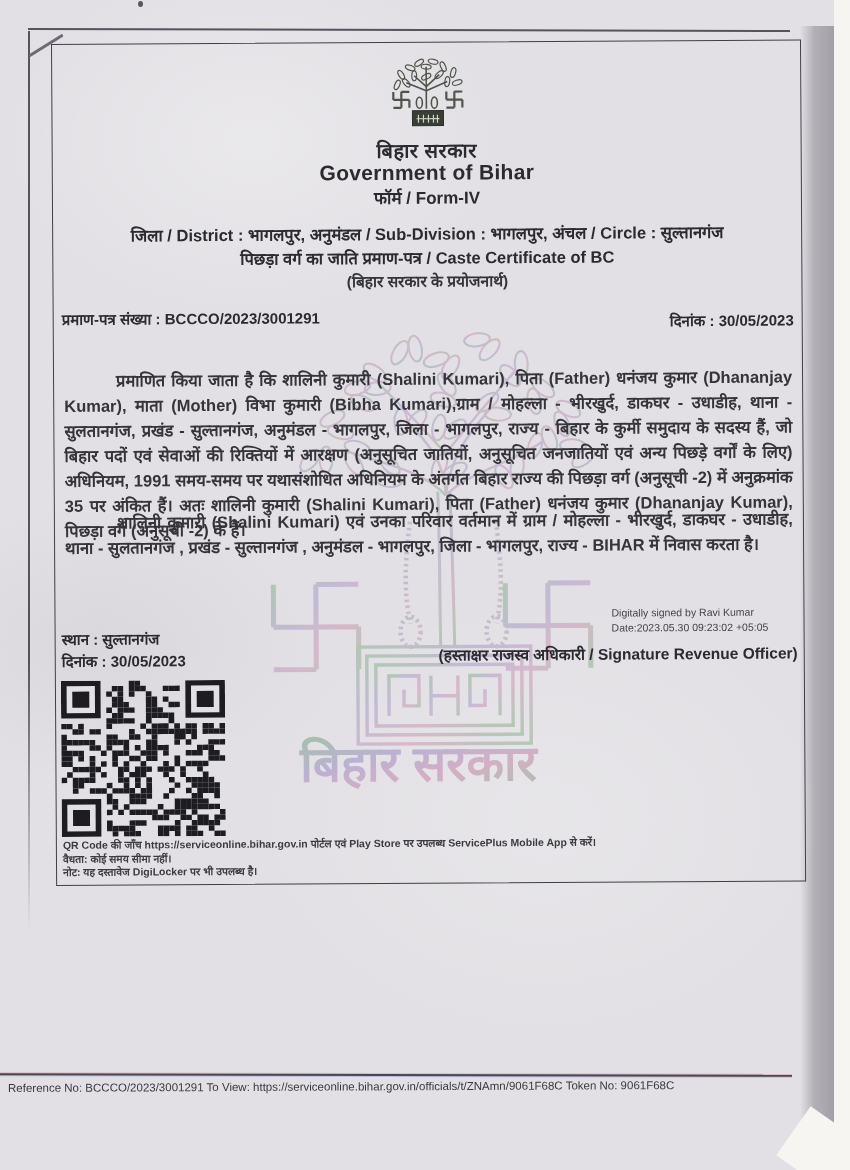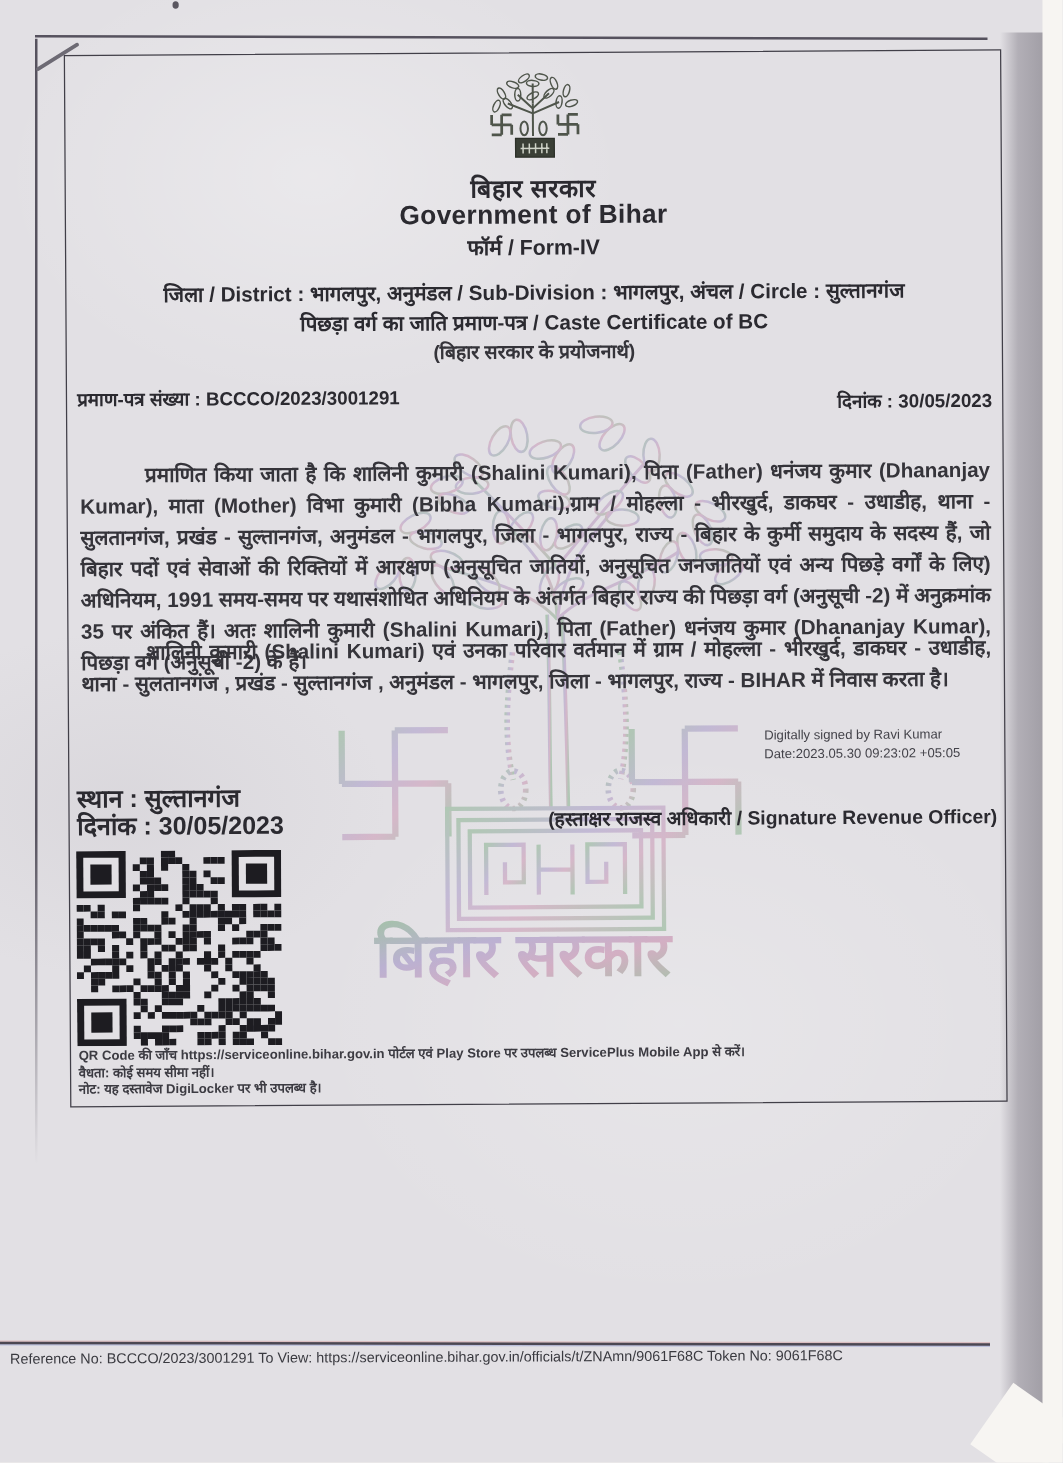--- a/index.html
+++ b/index.html
@@ -49,22 +49,22 @@
 
   .meta{position:absolute; left:8px; right:8px; top:264px; display:flex; justify-content:space-between;
         font-size:15px; font-weight:bold; color:var(--head);}
   .meta .date{transform:translateY(5px);}
 
   .para{position:absolute; left:10px; right:10px; text-align:justify; font-size:16.5px;
         line-height:25px; font-weight:600; color:var(--ink); text-indent:52px;}
   .para1{top:324px;}
   .para2{top:466px;}
 
-  .digsig{position:absolute; left:556px; top:540px; font-size:10.5px; line-height:15px; color:#44434a;}
-  .placedate{position:absolute; left:6px; top:584px; font-size:20px; font-weight:bold; line-height:22px; color:var(--head);}
+  .digsig{position:absolute; left:556px; top:564px; font-size:10.5px; line-height:15px; color:#44434a;}
+  .placedate{position:absolute; left:6px; top:584px; font-size:15px; font-weight:bold; line-height:22px; color:var(--head);}
   .officer{position:absolute; right:6px; top:601px; font-size:15.5px; font-weight:bold; color:var(--head);}
 
   .qr{position:absolute; left:5px; top:636px; width:164px; height:156px;}
   .notes{position:absolute; left:6px; top:794px; font-size:10.5px; font-weight:bold; line-height:13.5px; color:#3c3b42;}
 
   .footer-divider{position:absolute; left:0; top:1074px; width:792px; height:2px; background:#4b4752;
      box-shadow:0 -1px 0 rgba(190,70,70,.22), 0 1px 0 rgba(70,90,190,.25); transform:rotate(.1deg);}
   .footer-ref{position:absolute; left:8px; top:1082px; font-size:11.5px; color:#3a3a40; transform:rotate(-.25deg); transform-origin:left;}
 
   .corner-cut{position:absolute; left:788px; top:1118px; width:60px; height:60px; background:#f7f5f2; transform:rotate(35deg);}

